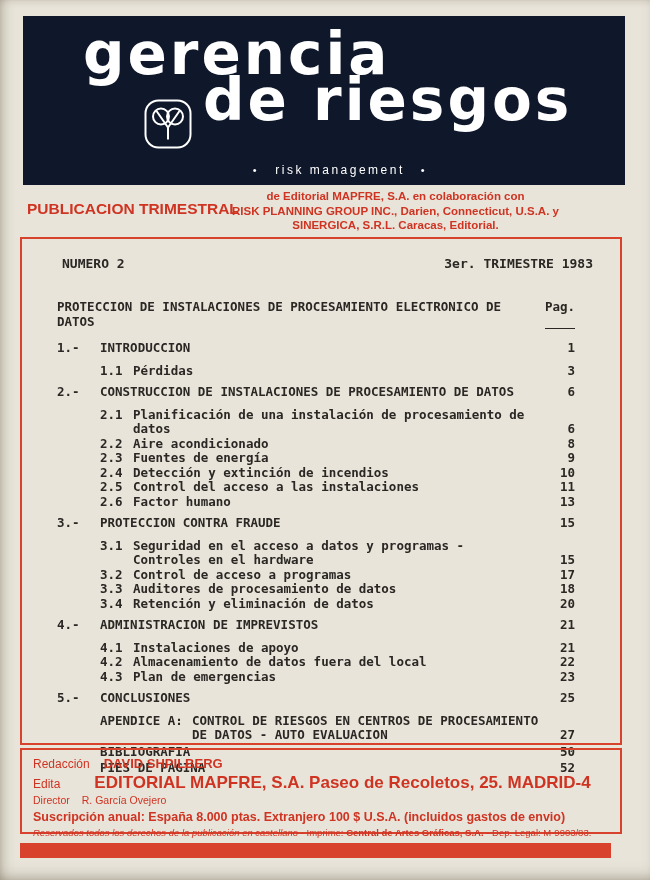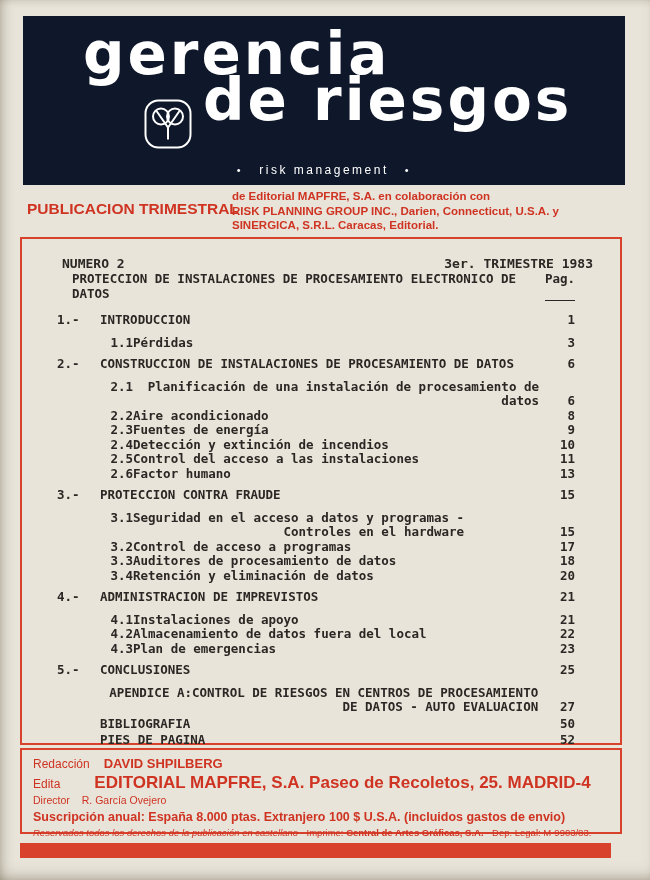--- a/index.html
+++ b/index.html
@@ -25,55 +25,55 @@
   }
   .logo{
     position:absolute;left:120px;top:80px;width:50px;height:56px;
   }
   .mast2{
     position:absolute;left:180px;top:50px;
     color:#fff;font-weight:bold;font-size:58px;letter-spacing:3px;
     font-family:"DejaVu Sans", sans-serif;
   }
   .tagline{
-    position:absolute;left:0;bottom:8px;width:100%;
+    position:absolute;left:16px;bottom:8px;width:100%;
     text-align:center;color:#fff;font-size:12px;letter-spacing:2.5px;
   }
   .tagline .dot{margin:0 16px;font-size:11px;}
   
   .pubrow{position:absolute;left:27px;top:189px;width:598px;height:46px;}
   .publabel{
     position:absolute;left:0;top:11px;
     color:#cf3322;font-weight:bold;font-size:15.5px;
   }
   .collab{
     position:absolute;left:205px;top:0;
-    color:#cf3322;font-size:11.5px;line-height:14.5px;font-weight:bold;
+    color:#cf3322;font-size:11.5px;line-height:14.5px;font-weight:bold;text-align:center;
   }
   
   .tocbox{
     position:absolute;left:20px;top:237px;width:602px;height:508px;
     border:2px solid #d8422d;box-sizing:border-box;
     font-family:"DejaVu Sans Mono", monospace;
     color:#2a2724;font-weight:bold;
   }
   .issuerow{
     display:flex;justify-content:space-between;
     padding:17px 27px 0 40px;font-size:13px;
   }
   .titlerow{
-    display:flex;padding:0 45px 0 50px;
+    display:flex;margin-top:28px;padding:0 45px 0 35px;
     font-size:12.5px;
   }
   .titlerow .toctitle{flex:1;}
   .titlerow .pagcol{border-bottom:1.5px solid #2a2724;padding-bottom:1px;}
   .entries{margin-top:12px;padding:0 45px 0 35px;font-size:12.5px;}
   .toc-row{display:flex;align-items:flex-end;line-height:14.5px;}
   .toc-row .col-num{width:43px;flex-shrink:0;align-self:flex-start;}
-  .toc-row .col-body{flex:1;display:flex;align-items:flex-start;text-align:right;}
+  .toc-row .col-body{flex:1;display:flex;align-items:flex-start;}
   .toc-row .sub-num{width:33px;flex-shrink:0;}
   .toc-row .body-text{white-space:pre-line;}
   .toc-row .col-page{width:36px;text-align:right;flex-shrink:0;}
   .toc-row.section{margin-top:7px;margin-bottom:8px;}
   .toc-row.appendix{margin-top:8px;}
   .toc-row.appendix .sub-num{width:92px;}
   .toc-row.back{margin-top:2px;}
   
   .footbox{
     position:absolute;left:20px;top:748px;width:602px;height:86px;

